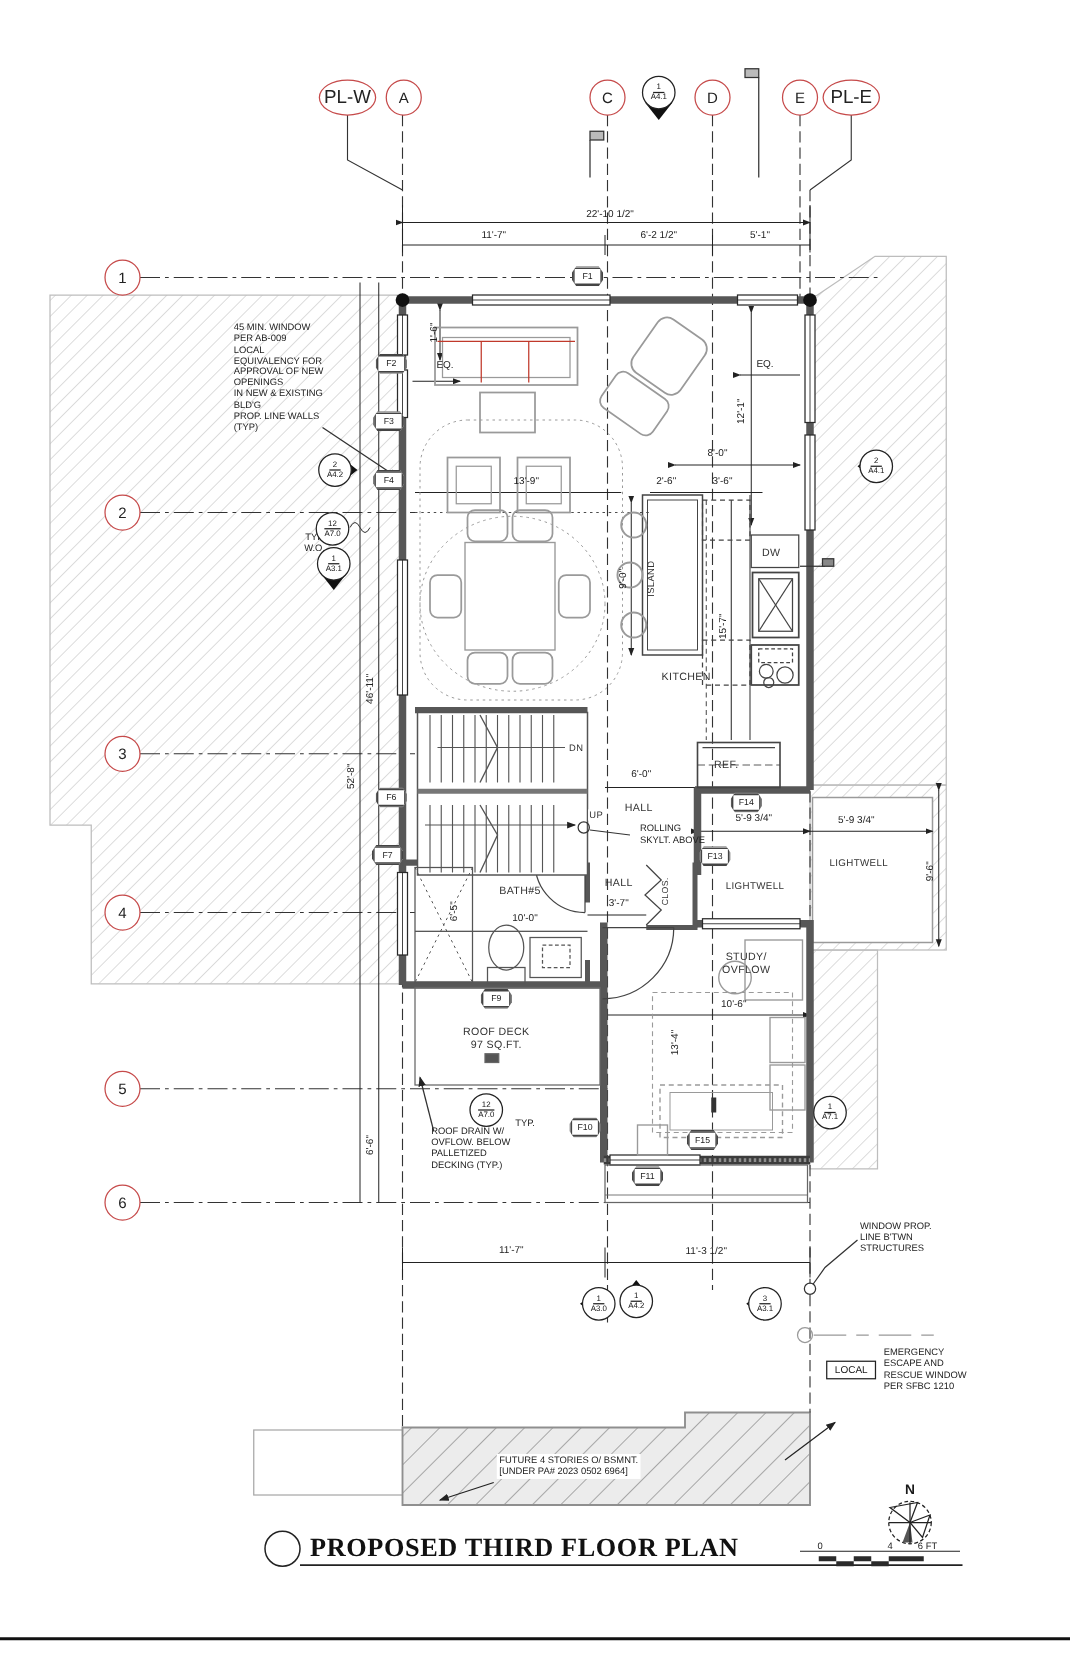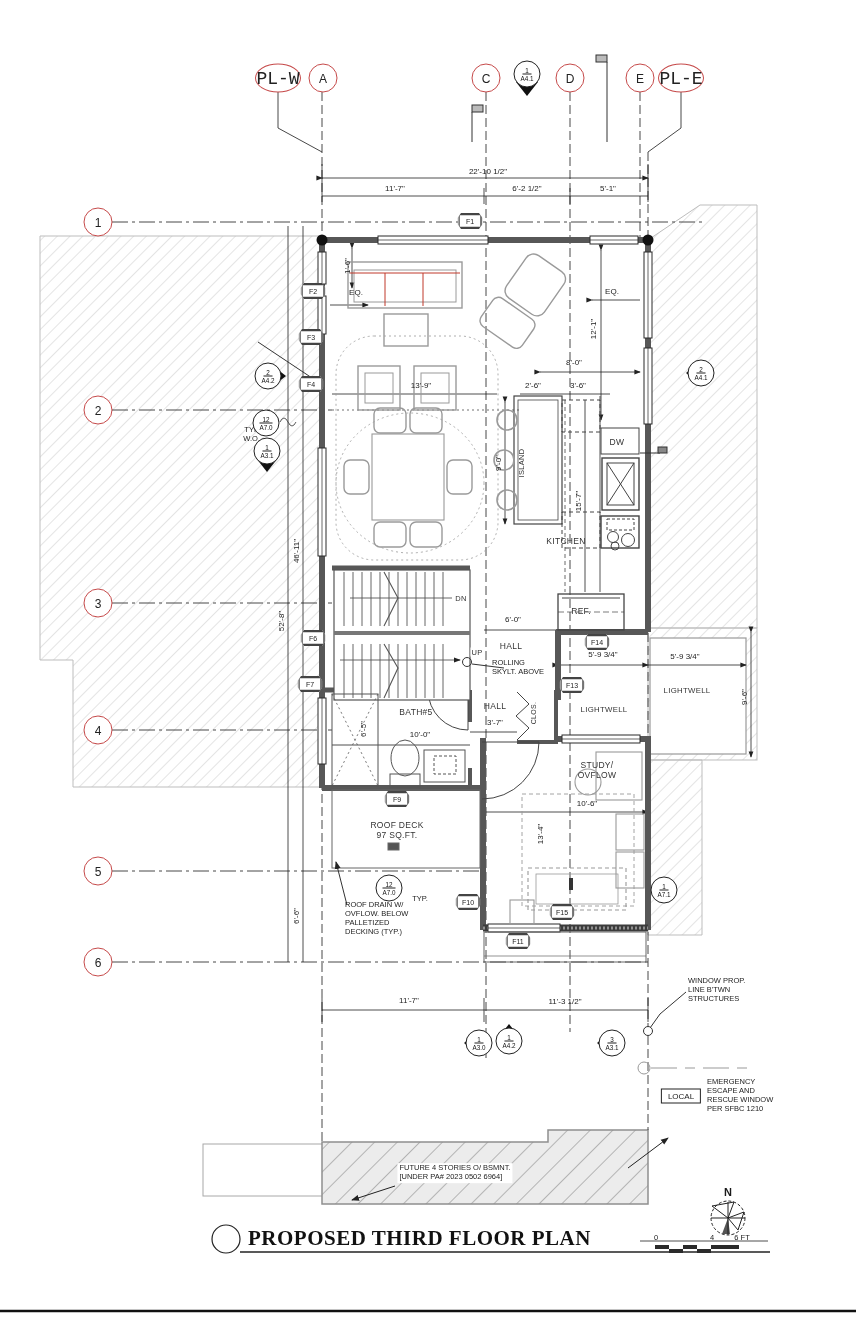--- a/index.html
+++ b/index.html
@@ -10,21 +10,21 @@
   .dim{font-size:8px;color:#222;}
   .room{font-size:8.5px;color:#333;letter-spacing:.3px;}
   .v{transform:translate(-50%,-50%) rotate(-90deg);}
   .note{position:absolute;font-size:7.5px;line-height:1.18;white-space:pre-line;color:#222;}
   .ctr{text-align:center;transform:translate(-50%,-50%);white-space:pre-line;}
   .rt{text-align:right;}
   .bub{position:absolute;border:1.4px solid #c64a4a;border-radius:50%;background:#fff;
        display:flex;align-items:center;justify-content:center;font-size:12px;color:#222;
        transform:translate(-50%,-50%);z-index:5;}
   .bub.c28{width:27px;height:27px;}
-  .bub.ell{width:44px;height:27px;font-size:18px;font-family:Liberation Mono, monospace;}
+  .bub.ell{width:44px;height:27px;font-size:15px;}
   .fhex{position:absolute;width:23px;height:14px;background:#fff;border:1px solid #444;
         display:flex;align-items:center;justify-content:center;font-size:7px;color:#222;
         transform:translate(-50%,-50%);z-index:5;
         clip-path:polygon(14% 0,86% 0,100% 32%,100% 68%,86% 100%,14% 100%,0 68%,0 32%);
         box-shadow:inset 0 0 0 1.2px #444;}
   .refc{position:absolute;width:25px;height:25px;border:1px solid #222;border-radius:50%;
         background:#fff;display:flex;flex-direction:column;align-items:center;justify-content:center;
         font-size:6.3px;line-height:1.15;color:#111;transform:translate(-50%,-50%);z-index:6;}
   .refc .n{border-bottom:1px solid #222;padding:0 3px;}
   .tri{position:absolute;width:0;height:0;z-index:4;}
@@ -375,40 +375,50 @@
 <div class="lbl dim v" style="left:744px;top:697px">9'-6"</div>
 <div class="lbl dim v" style="left:363px;top:729px">6'-5"</div>
 <div class="lbl dim" style="left:420px;top:734px">10'-0"</div>
 <div class="lbl dim" style="left:495px;top:722px">3'-7"</div>
 <div class="lbl dim" style="left:587px;top:803px">10'-6"</div>
 <div class="lbl dim v" style="left:540px;top:834px">13'-4"</div>
 <div class="lbl dim v" style="left:296px;top:916px">6'-6"</div>
 <div class="lbl dim" style="left:409px;top:1000px">11'-7"</div>
 <div class="lbl dim" style="left:565px;top:1001px">11'-3 1/2"</div>
 
-<div class="lbl room" style="left:566px;top:541px">KITCHEN</div>
+<div class="lbl room" style="left:549px;top:541px">KITCHEN</div>
 <div class="lbl room v" style="left:521px;top:463px;font-size:7.5px">ISLAND</div>
 <div class="lbl room" style="left:617px;top:442px">DW</div>
 <div class="lbl room" style="left:581px;top:611px">REF.</div>
 <div class="lbl room" style="left:461px;top:598px;font-size:7.5px;background:#fff;padding:0 1px">DN</div>
 <div class="lbl room" style="left:477px;top:652px;font-size:7.5px;background:#fff;padding:0 1px">UP</div>
 <div class="lbl room" style="left:511px;top:646px">HALL</div>
 <div class="lbl room" style="left:495px;top:706px">HALL</div>
 <div class="lbl room v" style="left:533px;top:713px;font-size:7px">CLOS.</div>
 <div class="lbl room" style="left:416px;top:712px">BATH#5</div>
 <div class="lbl room" style="left:604px;top:709px;font-size:7.8px">LIGHTWELL</div>
 <div class="lbl room" style="left:687px;top:690px;font-size:7.8px">LIGHTWELL</div>
 <div class="lbl room ctr" style="left:597px;top:770px">STUDY/
 OVFLOW</div>
 <div class="lbl room ctr" style="left:397px;top:830px">ROOF DECK
 97 SQ.FT.</div>
 
+<div class="note" style="left:187px;top:258px;width:94px">45 MIN. WINDOW
+PER AB-009
+LOCAL
+EQUIVALENCY FOR
+APPROVAL OF NEW
+OPENINGS
+IN NEW &amp; EXISTING
+BLD'G
+PROP. LINE WALLS
+(TYP)</div>
 <div class="note rt" style="left:232px;top:426px;width:28px">TYP.
 W.O.</div>
-<div class="note" style="left:492px;top:659px">ROLLING
+<div class="note" style="left:512px;top:659px">ROLLING
 SKYLT. ABOVE</div>
 <div class="note" style="left:345px;top:901px">ROOF DRAIN W/
 OVFLOW. BELOW
 PALLETIZED
 DECKING (TYP.)</div>
 <div class="lbl note" style="left:420px;top:899px">TYP.</div>
 <div class="note" style="left:688px;top:977px">WINDOW PROP.
 LINE B'TWN
 STRUCTURES</div>
 <div class="eerobox" style="left:681px;top:1096px">LOCAL</div>

